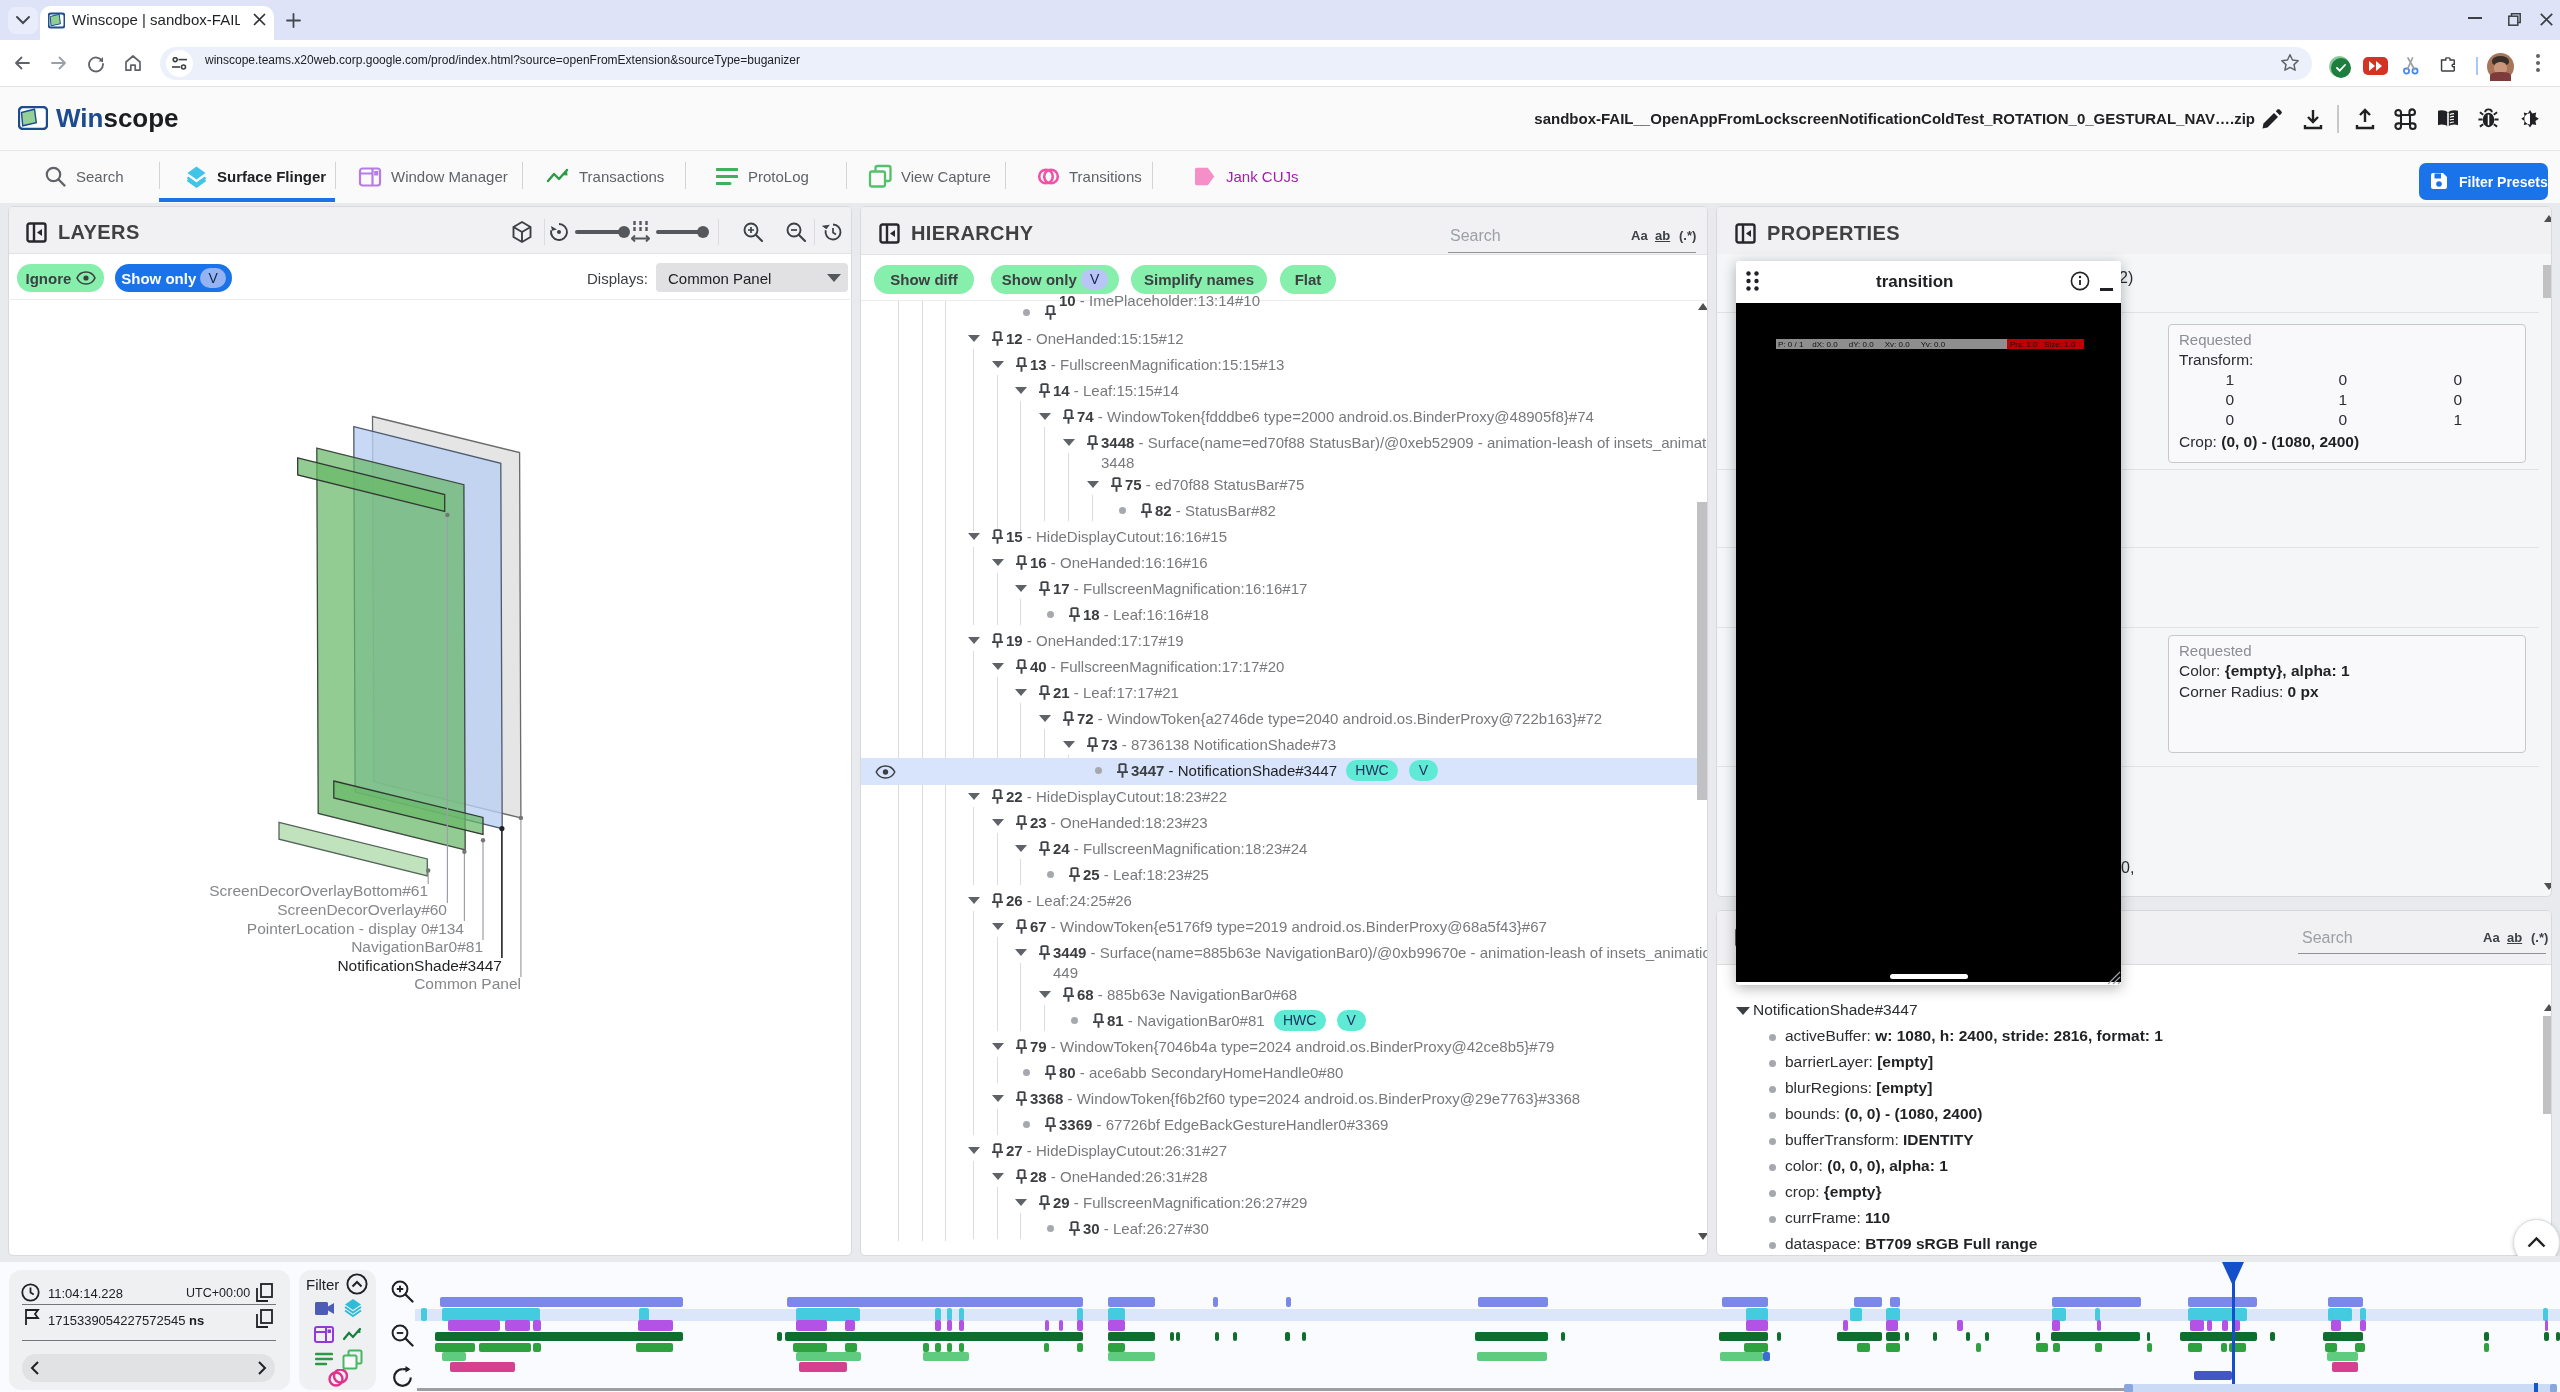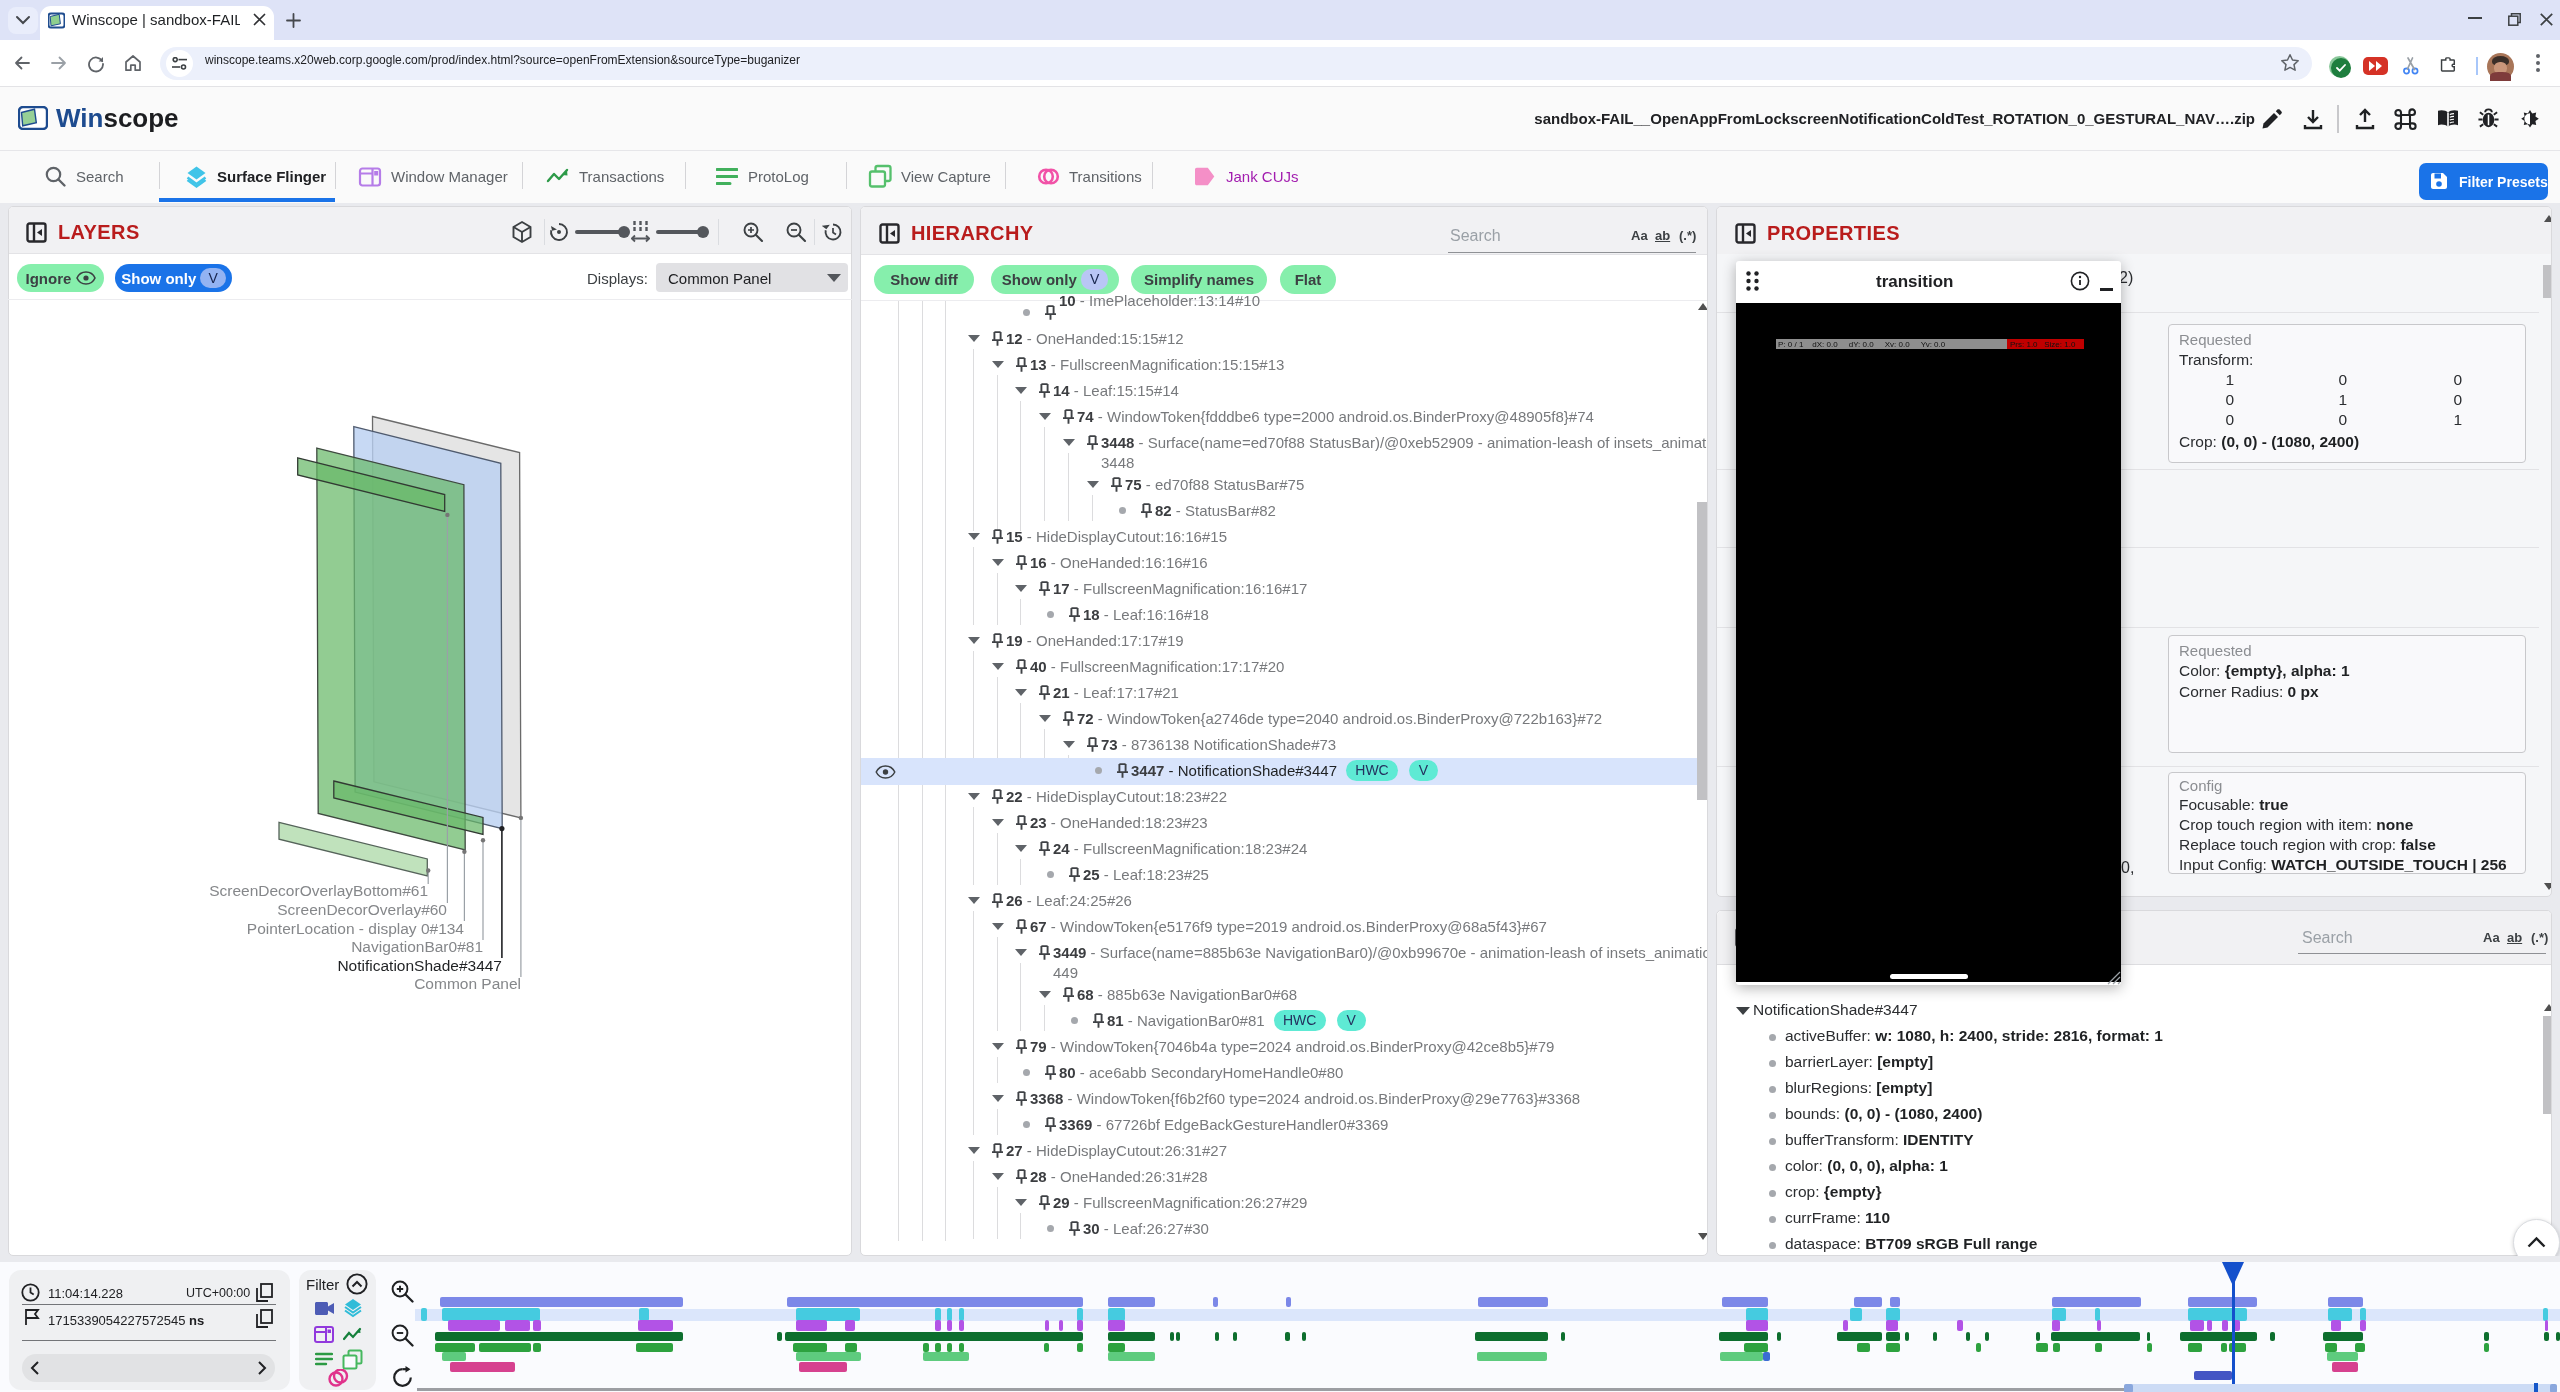--- a/index.html
+++ b/index.html
@@ -1,20 +1,20 @@
 <!DOCTYPE html>
 <html><head>
 <meta charset="utf-8">
 <style>
 *{margin:0;padding:0;box-sizing:border-box}
 html,body{width:2560px;height:1392px;overflow:hidden;font-family:"Liberation Sans",sans-serif;background:#e9eaee}
 .abs{position:absolute}
 .ic{position:absolute}
 .panel{position:absolute;background:#fff;border:1px solid #d9d9dc;border-radius:5px}
-.ptitle{position:absolute;font-size:20px;font-weight:700;color:#b91c1c;letter-spacing:.4px}
+.ptitle{position:absolute;font-size:20px;font-weight:700;color:#404040;letter-spacing:.4px}
 .gpill{position:absolute;background:#86efac;border-radius:16px;font-size:15px;font-weight:700;color:#3c4043;display:flex;align-items:center;justify-content:center}
 .chip{display:inline-block;background:#5eead4;border-radius:11px;font-size:14px;color:#24315e;text-align:center;line-height:21px;height:21px;vertical-align:1px}
 .trow{position:absolute;font-size:15px;color:#77797c;white-space:nowrap}
 .trow b{color:#3b3d40;font-weight:700}
 .tri{position:absolute;width:0;height:0;border-left:6px solid transparent;border-right:6px solid transparent;border-top:7px solid #5f6368}
 .blt{position:absolute;width:7px;height:7px;border-radius:50%;background:#a5a8ad}
 .guide{position:absolute;width:1px;background:#dcdcde}
 .prow{position:absolute;font-size:15.5px;color:#2b2d30;white-space:nowrap}
 .prow b{font-weight:700;color:#1f2123}
 .pbox{position:absolute;border:1px solid #c8c8cb;border-radius:4px;background:#fff}
@@ -570,27 +570,20 @@
 <div class="prow" style="left:10px;top:108px">Crop: <b>(0, 0) - (1080, 2400)</b></div>
 </div>
 
 
 <div class="pbox" style="left:451px;top:428px;width:358px;height:118px;background:#f9f9fb">
 <div class="pbl" style="position:absolute;left:10px;top:6px">Requested</div>
 <div class="prow" style="left:10px;top:26px">Color: <b>{empty}, alpha: 1</b></div>
 <div class="prow" style="left:10px;top:47px">Corner Radius: <b>0 px</b></div>
 </div>
 
-<div class="pbox" style="left:451px;top:565px;width:358px;height:102px;background:#f9f9fb">
-<div class="pbl" style="position:absolute;left:10px;top:4px">Config</div>
-<div class="prow" style="left:10px;top:23px">Focusable: <b>true</b></div>
-<div class="prow" style="left:10px;top:43px">Crop touch region with item: <b>none</b></div>
-<div class="prow" style="left:10px;top:63px">Replace touch region with crop: <b>false</b></div>
-<div class="prow" style="left:10px;top:83px">Input Config: <b>WATCH_OUTSIDE_TOUCH | 256</b></div>
-</div>
 
 <div class="abs" style="left:827px;top:8px;width:0;height:0;border-left:5px solid transparent;border-right:5px solid transparent;border-bottom:7px solid #505050"></div>
 <div class="abs" style="left:826px;top:58px;width:9px;height:33px;background:#c1c1c4"></div>
 <div class="abs" style="left:827px;top:676px;width:0;height:0;border-left:5px solid transparent;border-right:5px solid transparent;border-top:7px solid #505050"></div>
 </div>
 
 <div class="panel" style="left:1716px;top:910px;width:836px;height:346px;overflow:hidden">
 <div class="abs" style="left:0;top:0;width:836px;height:53px;background:#f1f1f3;border-radius:5px 5px 0 0"></div>
 <svg class="ic" style="left:18px;top:16px" width="21" height="21" viewBox="0 0 21 21">
       <rect x="1.5" y="1.5" width="18" height="18" rx="2" fill="none" stroke="#28282c" stroke-width="2.4"></rect>

